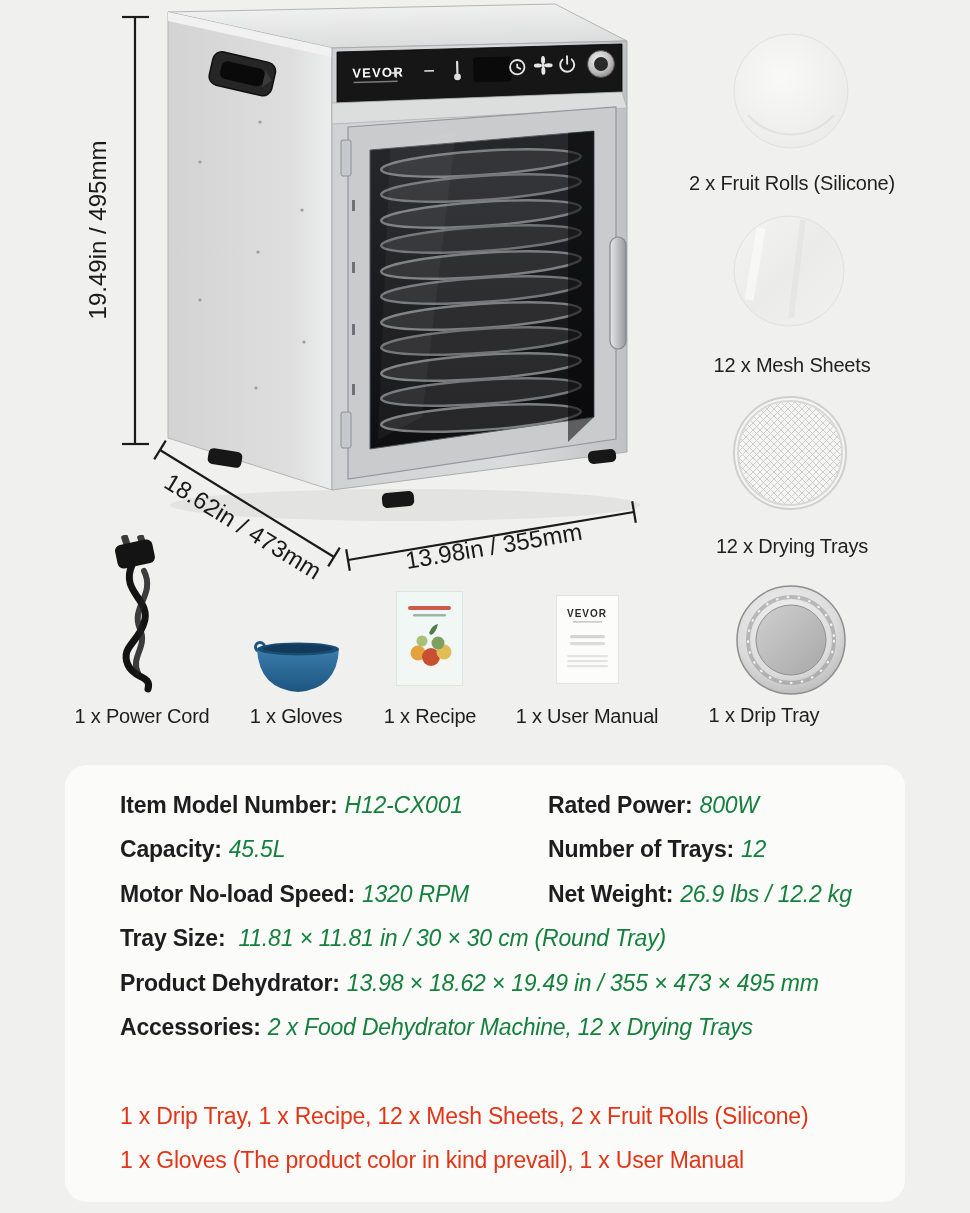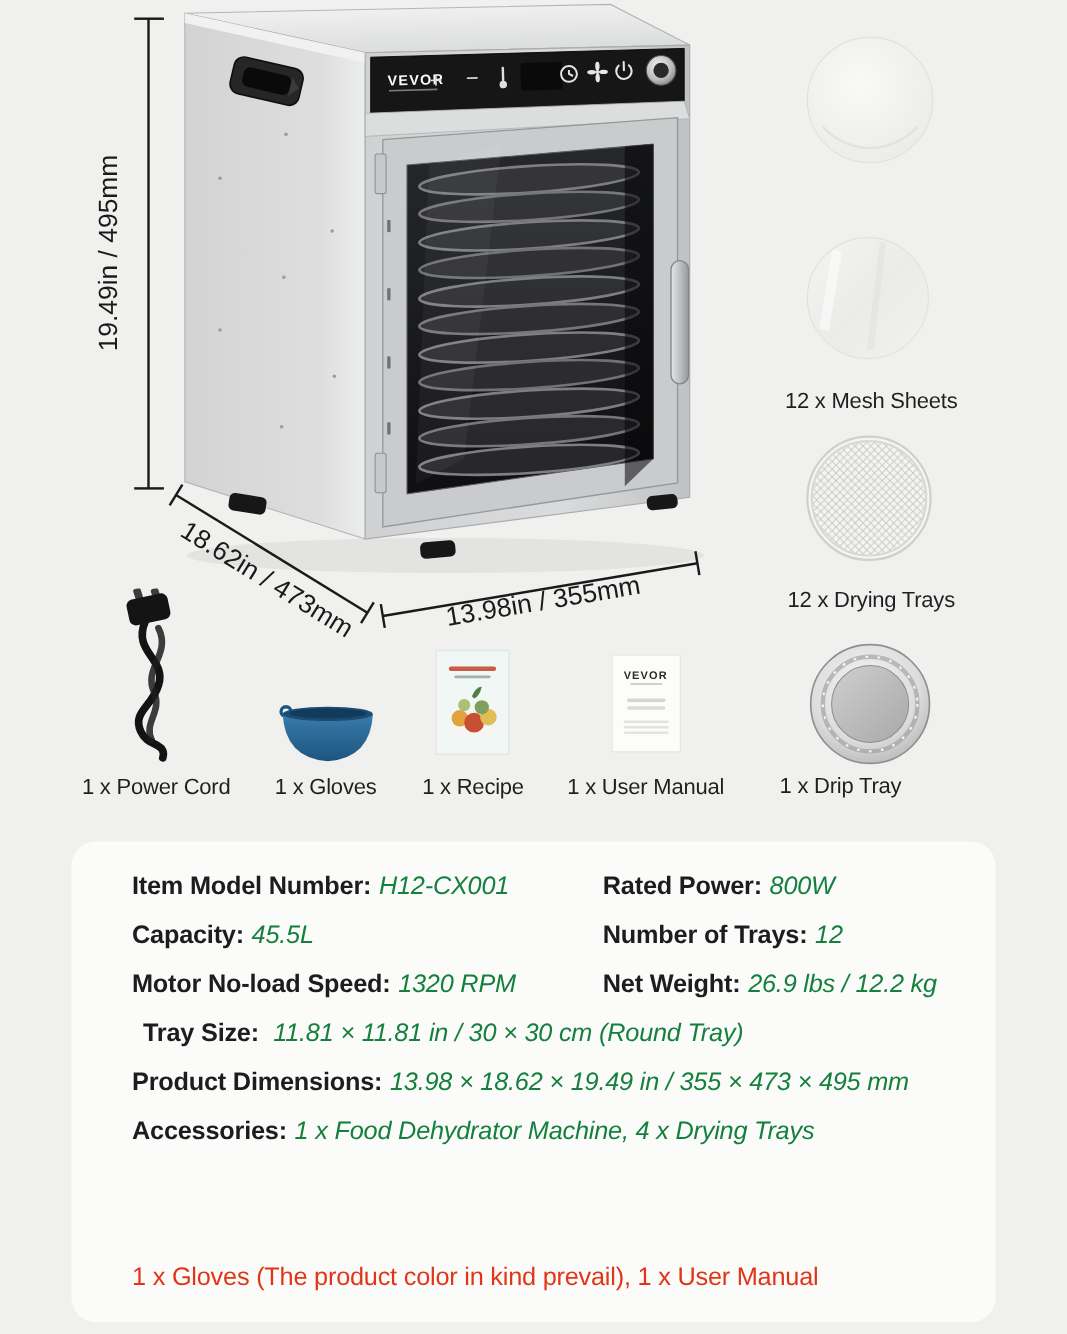--- a/index.html
+++ b/index.html
@@ -209,20 +209,21 @@
       <defs>
           <radialGradient id="gR1" cx="0.42" cy="0.38" r="0.78">
         <stop offset="0" stop-color="#f9f9f8"></stop>
             <stop offset="1" stop-color="#e9e9e7"></stop>
           </radialGradient>
         </defs>
       <circle cx="61" cy="61" r="57" fill="url(#gR1)" stroke="#e0e0de" stroke-width="1"></circle>
       <path d="M18 85 A57 57 0 0 0 104 85" fill="none" stroke="#dcdcda" stroke-width="2" opacity="0.7"></path>
     </svg>
   </div>
+  <div class="acc-label" style="left:792px; top:172px;">2 x Fruit Rolls (Silicone)</div>
 
   <div class="acc" style="left:731px; top:214px;">
     <svg width="118" height="118">
       <defs>
           <linearGradient id="gR2" x1="0" y1="0" x2="1" y2="1">
         <stop offset="0" stop-color="#f4f4f3"></stop>
             <stop offset="0.5" stop-color="#ebebe9"></stop>
             <stop offset="1" stop-color="#f1f1ef"></stop>
           </linearGradient>
         </defs>
@@ -342,26 +343,27 @@
       <span class="lbl">Number of Trays:</span><span class="val">12</span>
     </div>
 
     <div class="spec-cell" style="left:55px; top:116px;">
       <span class="lbl">Motor No-load Speed:</span><span class="val">1320 RPM</span>
     </div>
     <div class="spec-cell" style="left:483px; top:116px;">
       <span class="lbl">Net Weight:</span><span class="val">26.9 lbs / 12.2 kg</span>
     </div>
 
-    <div class="spec-row" style="left:65px; top:160px;">
+    <div class="spec-row" style="left:55px; top:160px;">
       <span class="lbl">Tray Size:</span><span class="val wide-gap">11.81 × 11.81 in / 30 × 30 cm (Round Tray)</span>
     </div>
     <div class="spec-row" style="left:55px; top:205px;">
-      <span class="lbl">Product Dimensions:</span><span class="val">13.98 × 18.62 × 19.49 in / 355 × 473 × 495 mm</span>
+      <span class="lbl">Product Dehydrator:</span><span class="val">13.98 × 18.62 × 19.49 in / 355 × 473 × 495 mm</span>
     </div>
     <div class="spec-row" style="left:55px; top:249px;">
-      <span class="lbl">Accessories:</span><span class="val">1 x Food Dehydrator Machine, 4 x Drying Trays</span>
-    </div>
-
+      <span class="lbl">Accessories:</span><span class="val">2 x Food Dehydrator Machine, 12 x Drying Trays</span>
+    </div>
+
+    <div class="spec-row all-red" style="left:55px; top:338px;">1 x Drip Tray, 1 x Recipe, 12 x Mesh Sheets, 2 x Fruit Rolls (Silicone)</div>
     <div class="spec-row all-red" style="left:55px; top:382px;">1 x Gloves (The product color in kind prevail), 1 x User Manual</div>
   </div>
 
 </div>
 
 </body></html>

